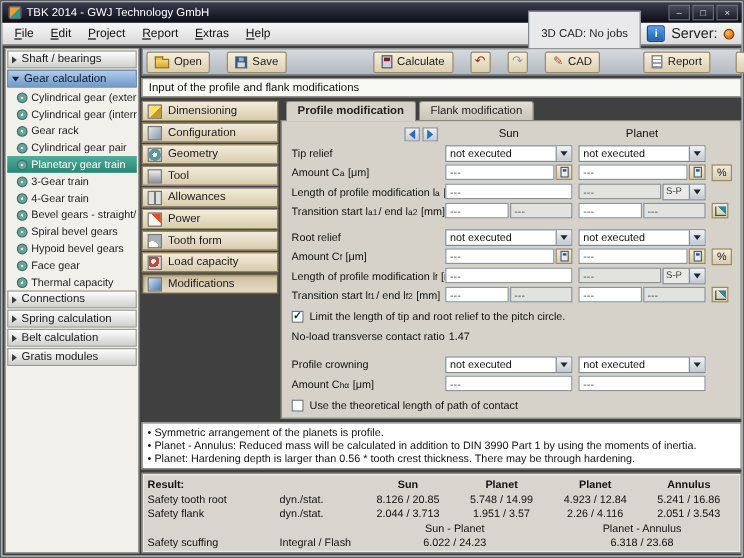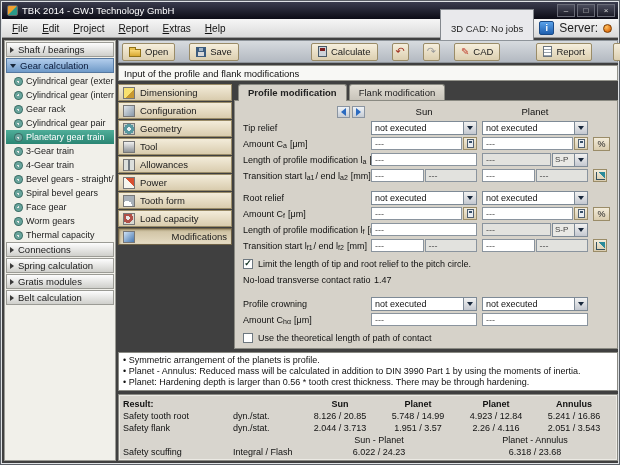--- a/index.html
+++ b/index.html
@@ -68,21 +68,21 @@
   .help-ico::before { content:"?"; }
 
   
   .status-line { position:absolute; left:117px; top:64px; width:500px; height:16px; background:#f8f8f5;
     border:1px solid #94948c; display:flex; align-items:center; padding-left:5px; font-size:9.5px; color:#111; }
 
   
   .modules { position:absolute; left:117px; top:83px; width:114px; }
   .module-btn { height:17px; margin-bottom:1px; display:flex; align-items:center; gap:5px; padding:0 4px;
     background:linear-gradient(#f3ecda,#d9ccae); border:1px solid #9a8c68; font-size:9.5px; color:#1a1a1a; white-space:nowrap; }
-  .module-btn.selected { background:linear-gradient(#cdc0a0,#e6dcc4); border-color:#6f6246; box-shadow:inset 1px 1px 2px rgba(80,60,20,.45);justify-content:space-between; }
+  .module-btn.selected { background:linear-gradient(#cdc0a0,#e6dcc4); border-color:#6f6246; box-shadow:inset 1px 1px 2px rgba(80,60,20,.45); }
   .mi { width:12px; height:12px; border:1px solid #777; flex-shrink:0; }
   .mi-dimensioning { background:linear-gradient(135deg,#f8e070 55%,#c89830 55%); }
   .mi-configuration { background:linear-gradient(135deg,#e2e6ea,#8898a8); }
   .mi-geometry { background:radial-gradient(circle at 50% 50%, #f0f0f0 0 2px, #5898a0 2px 5px, #c8ccc8 5px); }
   .mi-tool { background:linear-gradient(180deg,#f0f0f0,#8f9398); }
   .mi-allowances { background:linear-gradient(90deg,#dcdfdc 42%, #707880 42% 58%, #dcdfdc 58%); }
   .mi-tooth-form { background:radial-gradient(circle at 30% 100%, #ffffff 0 5px, #a8b0b8 5px); }
   .mi-power { background:linear-gradient(45deg,#f6f6ee 58%,#d85030 58%); }
   .mi-load-capacity { background:radial-gradient(circle at 38% 38%, #e8e8e8 0 2px, #b05048 2px 5px, #d8d8d0 5px); }
   .mi-modifications { background:linear-gradient(135deg,#cfe2f6,#4878b0); }
@@ -217,45 +217,45 @@
     <div class="tree-item">
       <span class="ti"></span>
         <span>Bevel gears - straight/helical</span>
     </div>
     <div class="tree-item">
       <span class="ti"></span>
         <span>Spiral bevel gears</span>
     </div>
     <div class="tree-item">
       <span class="ti"></span>
+        <span>Hypoid bevel gears</span>
+    </div>
+    <div class="tree-item">
+      <span class="ti"></span>
         <span>Face gear</span>
-    </div>
-    <div class="tree-item">
-      <span class="ti"></span>
-        <span>Worm gears</span>
     </div>
     <div class="tree-item">
       <span class="ti"></span>
         <span>Thermal capacity</span>
     </div>
     <div class="tree-header">
       <span class="tri-r"></span>
       <span>Connections</span>
     </div>
     <div class="tree-header">
       <span class="tri-r"></span>
       <span>Spring calculation</span>
     </div>
     <div class="tree-header">
       <span class="tri-r"></span>
-      <span>Gratis modules</span>
+      <span>Belt calculation</span>
     </div>
     <div class="tree-header">
       <span class="tri-r"></span>
-      <span>Belt calculation</span>
+      <span>Gratis modules</span>
     </div>
   </div>
 
   <div class="toolbar">
     <div class="tb-btn">
       <span class="folder-ico"></span>
       <span>Open</span>
     </div>
     <div class="tb-btn">
       <span class="save-ico"></span>

